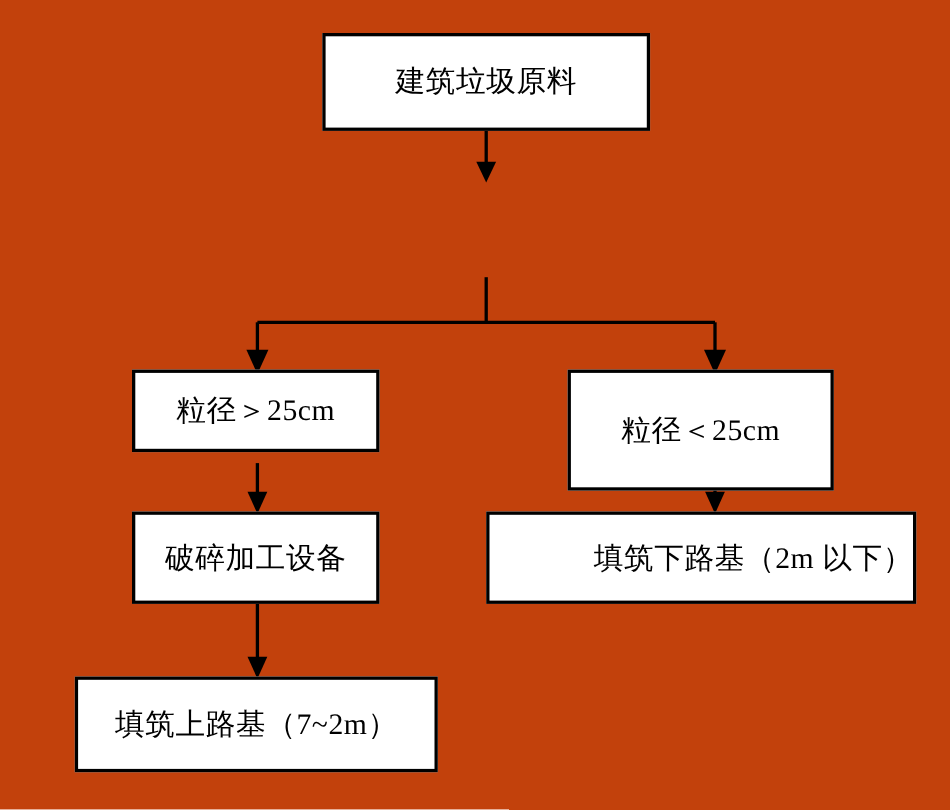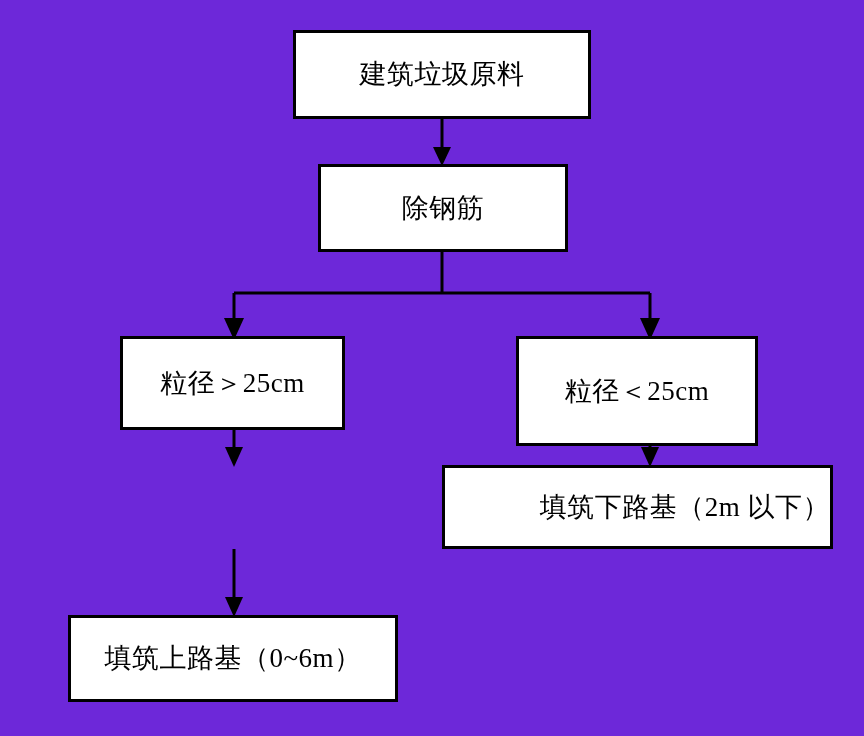--- a/index.html
+++ b/index.html
@@ -4,21 +4,21 @@
 <style>
   html, body {
     margin: 0;
     padding: 0;
     background: #ffffff;
   }
   #canvas {
     position: relative;
     width: 864px;
     height: 736px;
-    background: #6d28d9;
+    background: #c2410c;
     overflow: hidden;
     font-family: "Liberation Serif", "DejaVu Serif", serif;
   }
   .node {
     position: absolute;
     box-sizing: border-box;
     border: 3px solid #000000;
     background: #ffffff;
     display: flex;
     align-items: center;
@@ -28,21 +28,21 @@
     line-height: 1.2;
     white-space: nowrap;
   }
   .node-label {
     font-size: 27px;
     letter-spacing: 0.5px;
   }
   
   #node-raw-material   { left: 293px; top: 30px;  width: 298px; height: 89px; }
   #node-remove-rebar   { left: 318px; top: 164px; width: 250px; height: 88px; }
-  #node-size-gt        { left: 120px; top: 336px; width: 225px; height: 94px; }
+  #node-size-gt        { left: 120px; top: 336px; width: 225px; height: 75px; }
   #node-size-lt        { left: 516px; top: 336px; width: 242px; height: 110px; }
   #node-crusher        { left: 120px; top: 465px; width: 225px; height: 84px; }
   #node-lower-subgrade { left: 442px; top: 465px; width: 391px; height: 84px; justify-content: flex-end; }
   #node-upper-subgrade { left: 68px;  top: 615px; width: 330px; height: 87px; }
 
   .connector-layer {
     position: absolute;
     left: 0;
     top: 0;
     width: 864px;
@@ -99,34 +99,34 @@
     <g>
       <line x1="234" y1="549" x2="234" y2="604" stroke-width="3"></line>
       <polygon class="arrow-head" points="234,617 225,597 243,597"></polygon>
     </g>
   </svg>
 
   <div class="node" id="node-raw-material">
     <span class="node-label">建筑垃圾原料</span>
   </div>
 
-  <div class="node" id="node-remove-rebar">
-    <span class="node-label">除钢筋</span>
-  </div>
 
   <div class="node" id="node-size-gt">
     <span class="node-label">粒径＞25cm</span>
   </div>
 
   <div class="node" id="node-size-lt">
     <span class="node-label">粒径＜25cm</span>
   </div>
 
+  <div class="node" id="node-crusher">
+    <span class="node-label">破碎加工设备</span>
+  </div>
 
   <div class="node" id="node-lower-subgrade">
     <span class="node-label">填筑下路基（2m 以下）</span>
   </div>
 
   <div class="node" id="node-upper-subgrade">
-    <span class="node-label">填筑上路基（0~6m）</span>
+    <span class="node-label">填筑上路基（7~2m）</span>
   </div>
 
 </div>
 
 </body></html>

